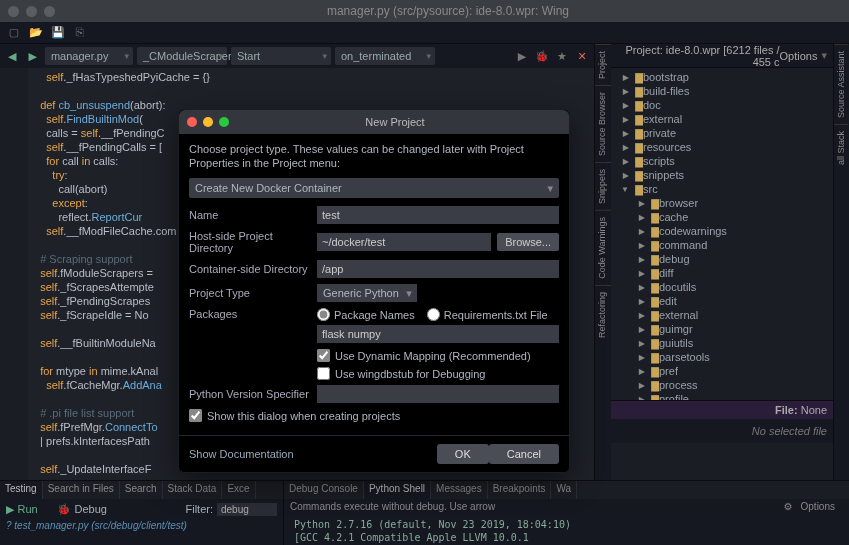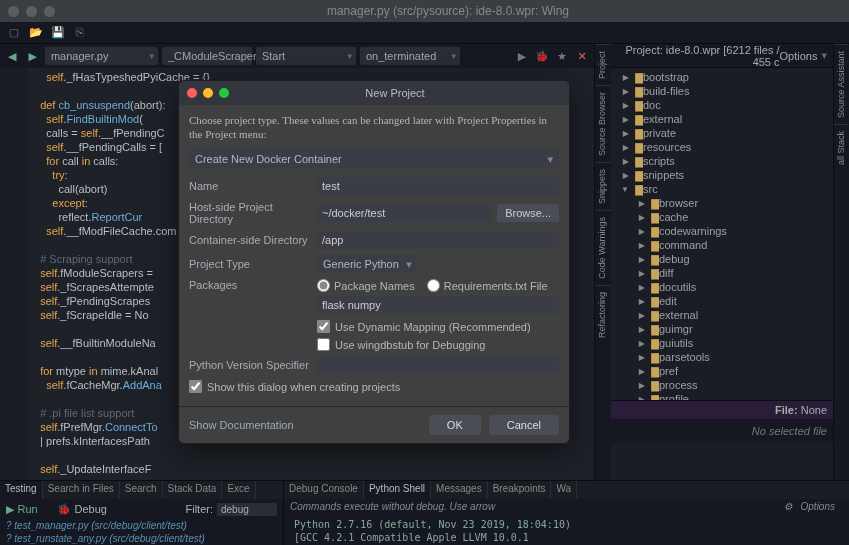--- a/index.html
+++ b/index.html
@@ -39,51 +39,51 @@
 .bl-tabs { height: 18px; display: flex; background: #1a1d23; font-size: 10px; }
 .bl-tab { padding: 2px 5px; border-right: 1px solid #2a2d35; cursor: pointer; color: #888; }
 .bl-tab.active { background: #151820; color: #bbb; }
 .bl-row2 { height: 20px; display: flex; align-items: center; gap: 20px; padding: 0 6px; font-size: 11px; }
 .bl-filter { display: flex; align-items: center; gap: 4px; }
 .bl-filter input { background: #2a2d35; border: none; color: #aaa; padding: 1px 4px; width: 60px; font-size: 10px; }
 .bl-list { flex: 1; overflow: hidden; font-size: 10px; padding: 0 6px; }
 .bl-item { color: #5a8fb5; padding: 1px 0; font-style: italic; }
 .br { flex: 1; background: #151820; display: flex; flex-direction: column; }
 .br-tabs { height: 18px; display: flex; background: #1a1d23; font-size: 10px; }
-.br-hint { padding: 2px 6px; color: #888; font-size: 10px; display: flex; align-items: center; font-style: italic; }
+.br-hint { padding: 2px 6px; color: #888; font-size: 10px; display: flex; align-items: center; }
 .br-hint .spacer { flex: 1; }
 .br-console { flex: 1; font-family: Menlo, monospace; font-size: 10px; color: #8a9; padding: 4px 10px; line-height: 13px; white-space: pre; }
 .right-side-tabs { width: 16px; background: #151820; border-left: 1px solid #0a0c10; }
 
-.dialog { position: absolute; left: 178px; top: 80px; width: 392px; background: #404040; border: 1px solid #1a1d23; border-radius: 6px; box-shadow: 0 8px 30px rgba(0,0,0,.5); font-size: 11px; color: #b0b6c0; }
+.dialog { position: absolute; left: 178px; top: 109px; width: 392px; background: #000000; border: 1px solid #1a1d23; border-radius: 6px; box-shadow: 0 8px 30px rgba(0,0,0,.5); font-size: 11px; color: #b0b6c0; }
 .dlg-title { height: 24px; display: flex; align-items: center; padding: 0 8px; background: #33363d; border-radius: 6px 6px 0 0; }
 .dlg-traffic { display: flex; gap: 6px; }
 .dlg-traffic span:nth-child(1){ width:10px;height:10px;border-radius:50%;background:#ff5f56;}
 .dlg-traffic span:nth-child(2){ width:10px;height:10px;border-radius:50%;background:#ffbd2e;}
 .dlg-traffic span:nth-child(3){ width:10px;height:10px;border-radius:50%;background:#27c93f;}
 .dlg-title-text { flex: 1; text-align: center; color: #bbb; }
 .dlg-body { padding: 8px 10px; }
-.dlg-desc { margin-bottom: 8px; line-height: 14px; font-family: Liberation Serif, serif; }
+.dlg-desc { margin-bottom: 8px; line-height: 14px; }
 .dlg-select { background: #3a3d45; padding: 4px 6px; border-radius: 2px; margin-bottom: 8px; position: relative; }
 .dlg-select::after { content: "▾"; position: absolute; right: 6px; top: 4px; color: #888; }
 .dlg-form-row { display: flex; align-items: center; margin-bottom: 6px; gap: 6px; }
 .dlg-label { width: 122px; color: #aab; }
 .dlg-input { flex: 1; background: #3a3d45; border: none; color: #ccc; padding: 3px 5px; font-size: 11px; }
 .dlg-btn-sm { background: #4a4d55; border: none; color: #ccc; padding: 3px 8px; font-size: 11px; cursor: pointer; border-radius: 2px; }
 .dlg-type { background: #3a3d45; padding: 3px 18px 3px 6px; position: relative; display: inline-block; }
 .dlg-type::after { content: "▾"; position: absolute; right: 5px; top: 3px; color: #888; }
 .dlg-radio { display: flex; align-items: center; gap: 4px; }
 .dlg-radio input { accent-color: #888; }
 .dlg-chk { display: flex; align-items: center; gap: 5px; margin: 5px 0; }
 .dlg-chk input { accent-color: #888; }
 .dlg-chk.indent { margin-left: 128px; }
 .dlg-footer { display: flex; align-items: center; padding: 8px 10px; border-top: 1px solid #25272d; }
 .dlg-link { color: #9ab; cursor: pointer; }
 .dlg-footer .spacer { flex: 1; }
-.dlg-main-btn { background: #4a4d55; border: none; color: #ddd; padding: 4px 18px; margin-left: 8px; cursor: pointer; border-radius: 3px; font-size: 11px; }
+.dlg-main-btn { background: #4a4d55; border: none; color: #ddd; padding: 4px 18px; cursor: pointer; border-radius: 3px; font-size: 11px; }
 .green { color: #6a8; }
 .red { color: #d66; }
 </style>
 </head>
 <body>
 
 <div class="title-bar">
   <div class="traffic">
       <span></span>
       <span></span>
@@ -97,21 +97,21 @@
   <span class="tb-icon">📂</span>
   <span class="tb-icon">💾</span>
   <span class="tb-icon">⎘</span>
 </div>
 
 <div class="body-row">
   <div class="editor-area">
     <div class="editor-tabs">
       <span class="nav-arrow green">◀</span>
       <span class="nav-arrow green">▶</span>
-      <span class="dropdown-field" style="width:113px">manager.py</span>
+      <span class="dropdown-field" style="width:88px">manager.py</span>
       <span class="dropdown-field" style="width:90px">_CModuleScraper</span>
       <span class="dropdown-field" style="width:100px">Start</span>
       <span class="dropdown-field" style="width:100px">on_terminated</span>
       <span style="flex:1"></span>
       <span class="tb-icon">▶</span>
       <span class="tb-icon">🐞</span>
       <span class="tb-icon">★</span>
       <span class="tb-icon red">✕</span>
     </div>
     <div class="code-body">
@@ -315,21 +315,20 @@
       <span class="green">▶ <span>Run</span></span>
       <span>🐞 <span>Debug</span></span>
       <span style="flex:1"></span>
       <span class="bl-filter">
         <span>Filter:</span>
         <input value="debug" style="">
       </span>
     </div>
     <div class="bl-list" id="bl-list">
         <div class="bl-item">? test_manager.py (src/debug/client/test)</div>
-        <div class="bl-item">? test_runstate_any.py (src/debug/client/test)</div>
       </div>
   </div>
   <div class="br">
     <div class="br-tabs" id="br-tabs">
         <div class="bl-tab">Debug Console</div>
         <div class="bl-tab active">Python Shell</div>
         <div class="bl-tab">Messages</div>
         <div class="bl-tab">Breakpoints</div>
         <div class="bl-tab">Wa</div>
       </div>

